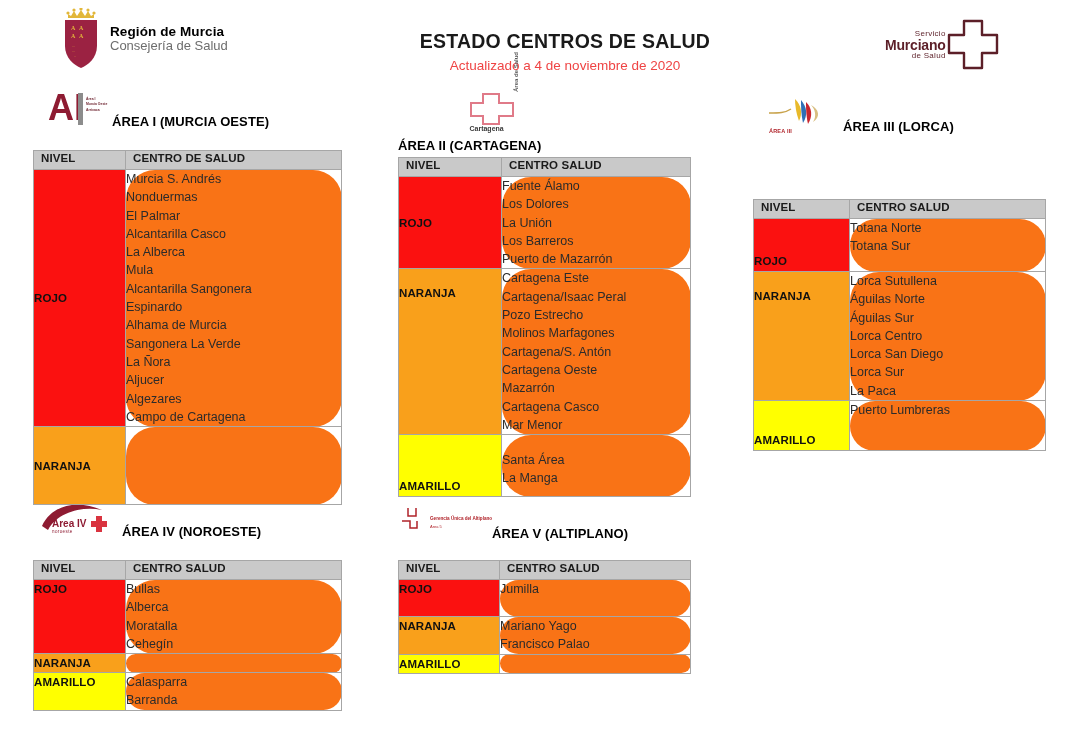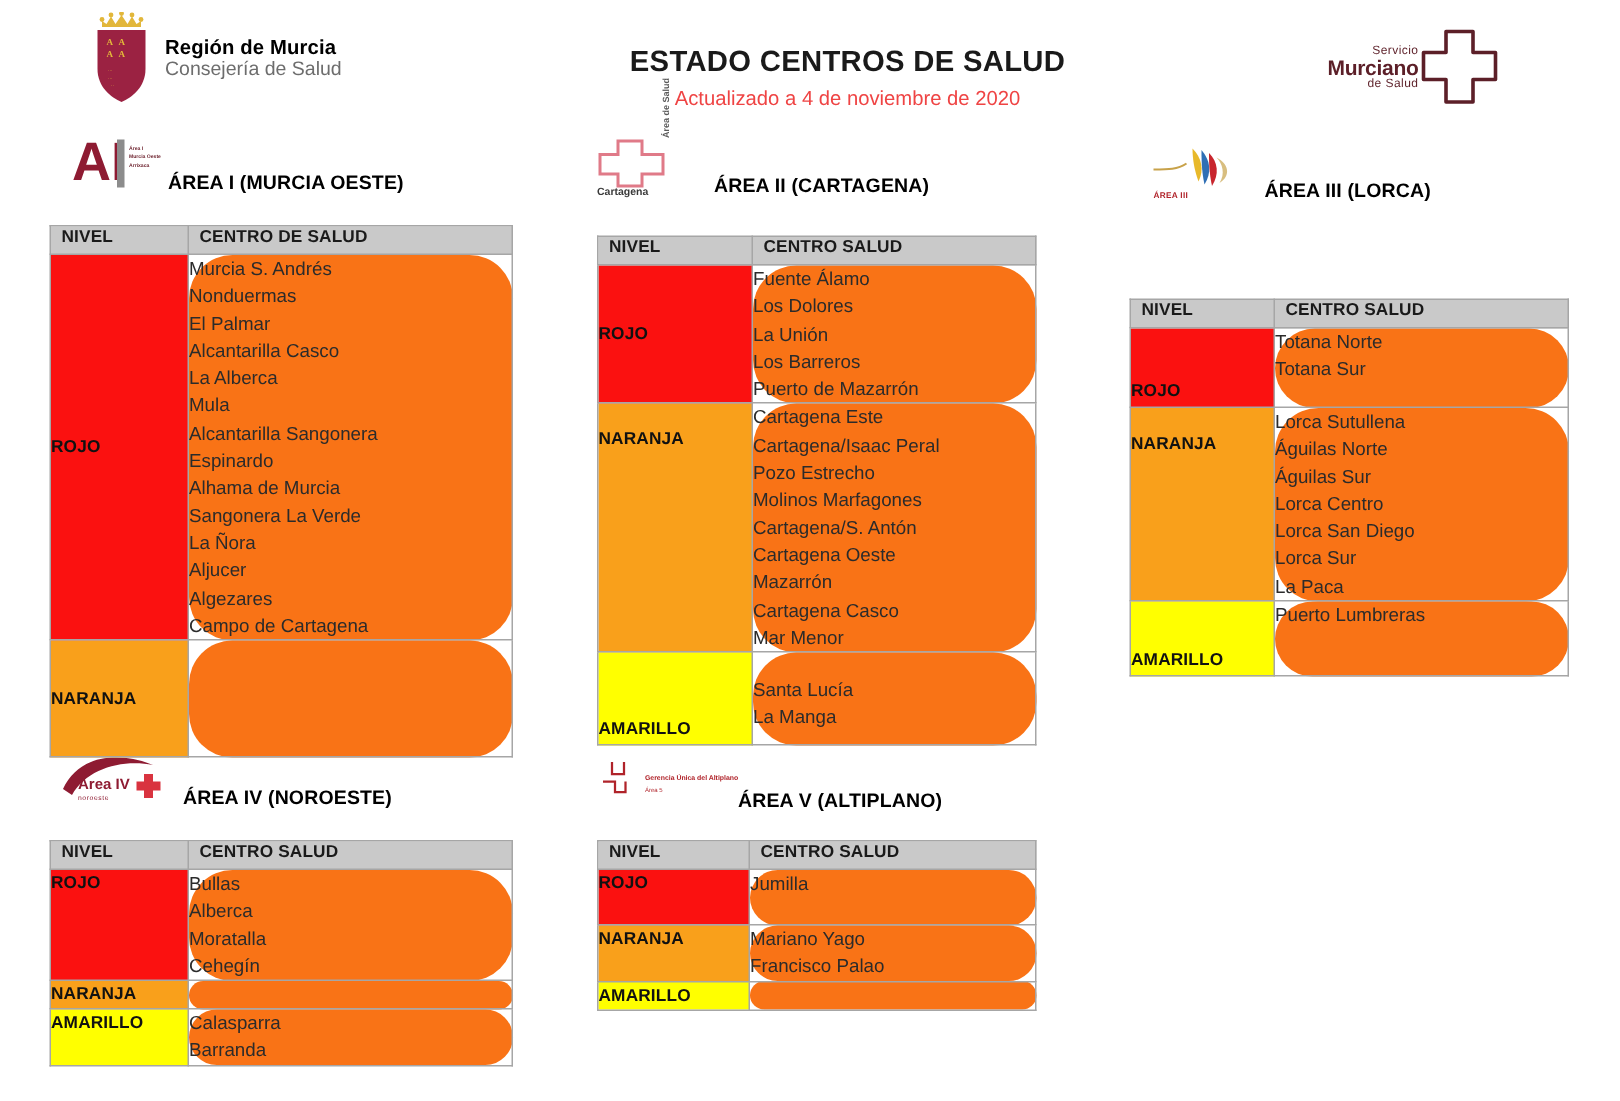--- a/index.html
+++ b/index.html
@@ -258,21 +258,21 @@
     <div class="bar"></div>
     <div class="tiny">
       <i>Área I</i>
       <i>Murcia Oeste</i>
       <i>Arrixaca</i>
     </div>
   </div>
   <div class="label">ÁREA I (MURCIA OESTE)</div>
 </div>
 
-<div class="area-head" style="left:398px; top:92px;">
+<div class="area-head" style="left:398px; top:92px;flex-direction:column;">
   <div class="logo2">
     <svg width="58" height="34" viewBox="0 0 58 34">
       <path d="M14 2 H30 V11 H44 V24 H30 V32 H14 V24 H2 V11 H14 Z" fill="none" stroke="#e07a88" stroke-width="2"></path>
     </svg>
     <div class="word">Cartagena</div>
     <div class="vword">Área de Salud</div>
   </div>
   <div class="label">ÁREA II (CARTAGENA)</div>
 </div>
 
@@ -393,21 +393,21 @@
           <li>Mazarrón</li>
           <li>Cartagena Casco</li>
           <li>Mar Menor</li>
         </ul>
       </td>
     </tr>
     <tr style="height:62px">
       <td class="nivel amarillo v-bottom">AMARILLO</td>
       <td class="centros pad-top">
         <ul>
-          <li>Santa Lucía</li>
+          <li>Santa Área</li>
           <li>La Manga</li>
         </ul>
       </td>
     </tr>
   </tbody>
 </table>
 
 <table class="area-table" style="left:753px; top:199px; width:292px;">
   <colgroup>
       <col style="width:96px">

